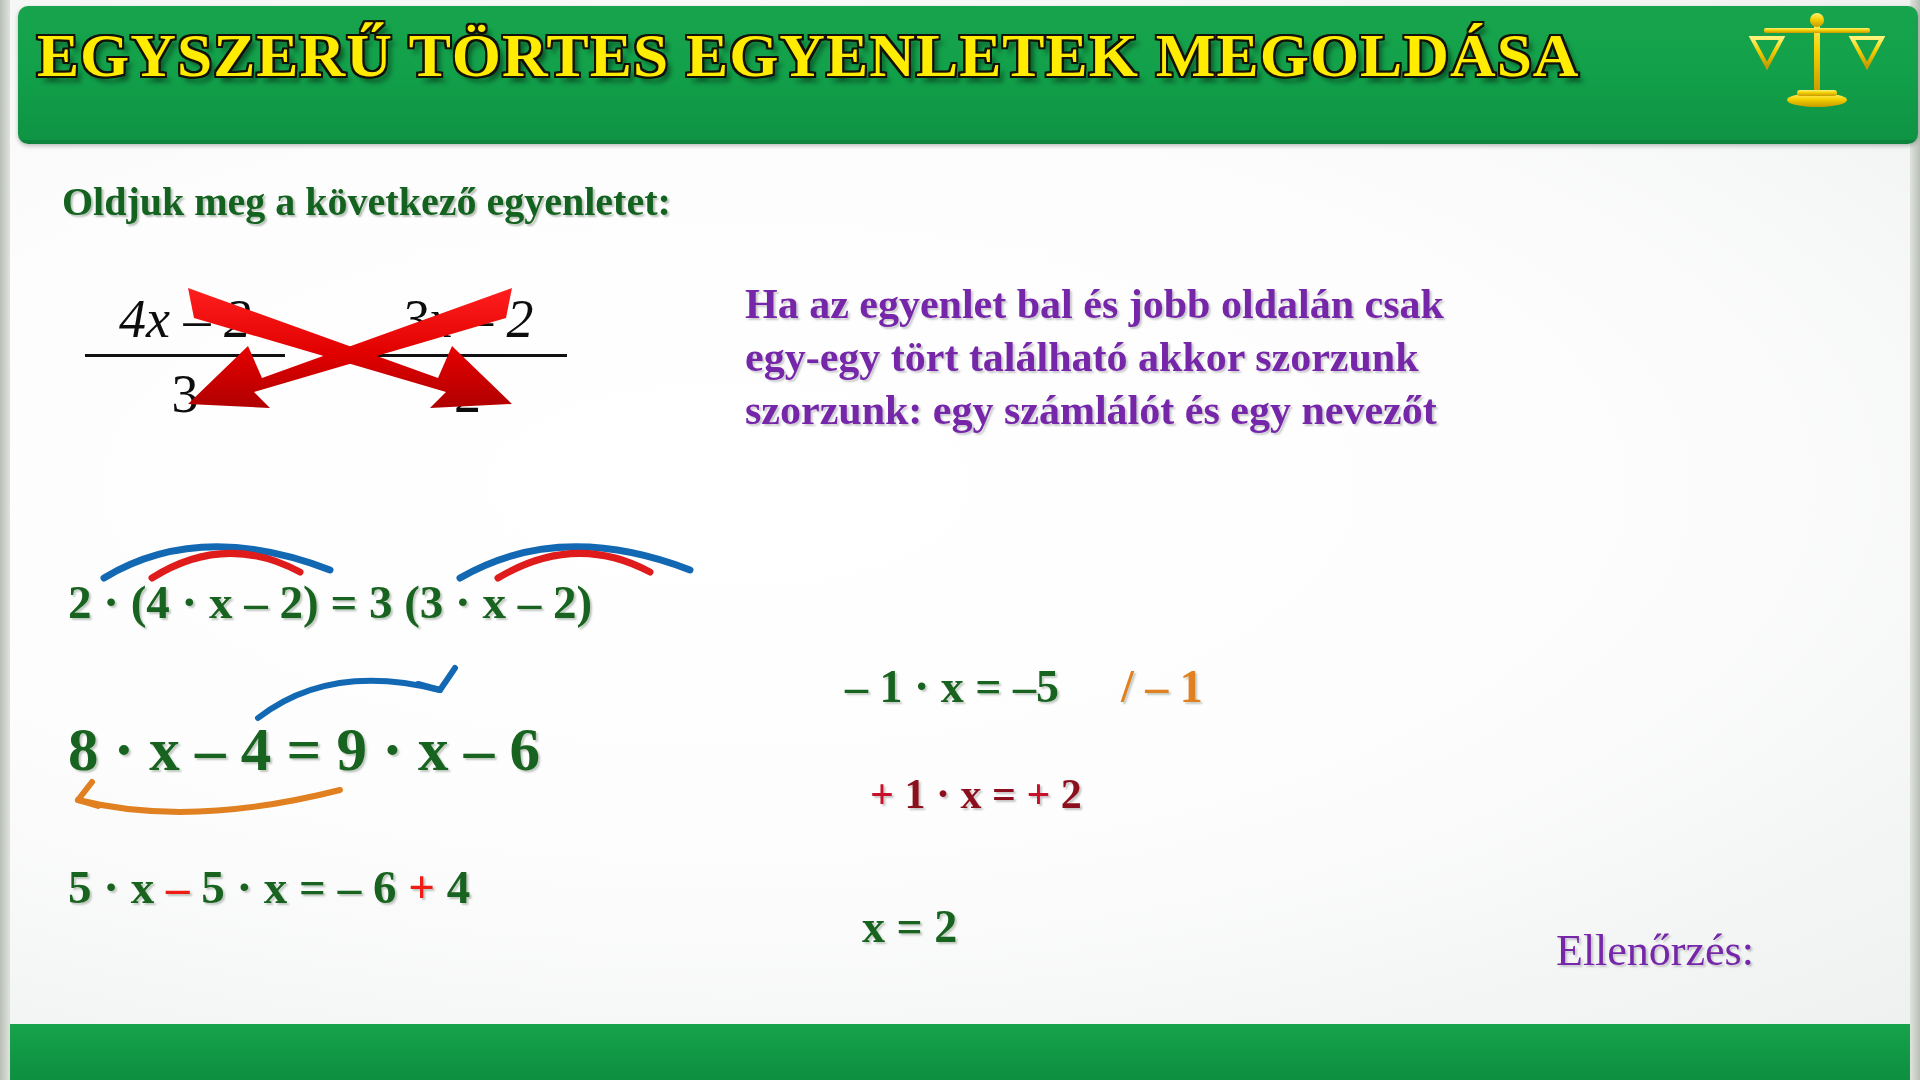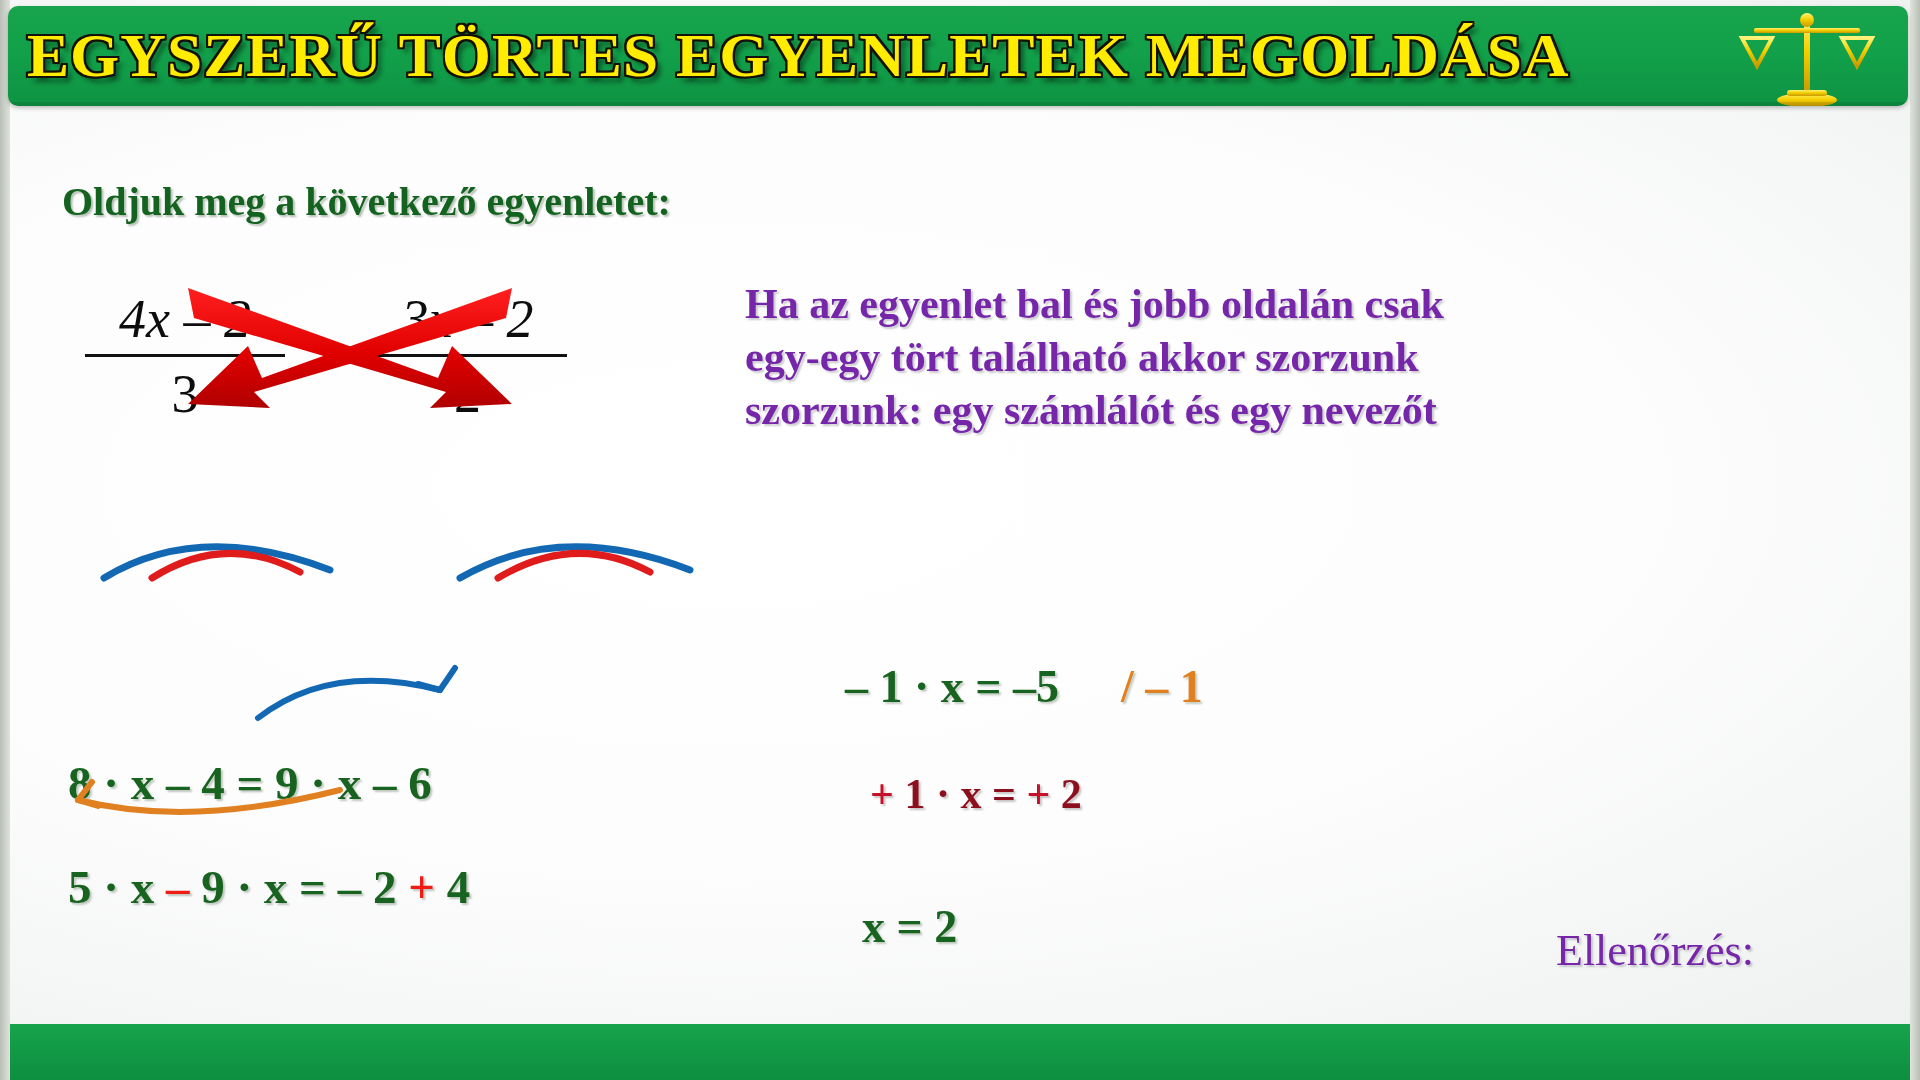--- a/index.html
+++ b/index.html
@@ -21,21 +21,21 @@
   
   .frame-left,.frame-right{
     position:absolute;top:0;bottom:0;width:10px;
     background:linear-gradient(90deg,#b9bfb6,#dfe3dc);
   }
   .frame-left{left:0;}
   .frame-right{right:0;background:linear-gradient(270deg,#b9bfb6,#dfe3dc);}
 
   
   .header{
-    position:absolute;left:8px;top:6px;width:1900px;height:100px;
+    position:absolute;left:18px;top:6px;width:1900px;height:138px;
     background:linear-gradient(180deg,#17a44c 0%,#12a04a 48%,#0e9343 100%);
     border-radius:10px 10px 10px 10px;
     box-shadow:0 2px 4px rgba(0,0,0,.25);
     overflow:hidden;
   }
   .header::after{
     content:"";position:absolute;left:0;right:0;bottom:0;height:4px;
     background:rgba(0,0,0,.10);
   }
   .header-title{
@@ -102,21 +102,21 @@
 
   
   .eq-green{
     position:absolute;
     font-family:"Liberation Serif", serif;
     font-weight:bold;color:#17631f;
     text-shadow:2px 2px 2px rgba(140,155,140,.55);
     white-space:nowrap;
   }
   #eq-distribute{left:68px;top:575px;font-size:47px;}
-  #eq-expanded{left:68px;top:756px;font-size:47px;}
+  #eq-expanded{left:68px;top:715px;font-size:61px;}
   #eq-collect{left:68px;top:860px;font-size:47px;}
 
   .red-op{color:#ee1c12;}
 
   
   #eq-reduce{
     position:absolute;left:845px;top:660px;font-size:46px;
     font-family:"Liberation Serif", serif;font-weight:bold;color:#17631f;
     text-shadow:2px 2px 2px rgba(140,155,140,.5);white-space:nowrap;
   }
@@ -203,24 +203,25 @@
 
     <path d="M332 6 L82 96 L68 64 L8 122 L90 126 L74 110 L326 36 Z" fill="url(#redg)"></path>
   </svg>
 
   <div class="rule-box">
     <div>Ha az egyenlet bal és jobb oldalán csak</div>
     <div>egy-egy tört található akkor szorzunk</div>
     <div>szorzunk: egy számlálót és egy nevezőt</div>
   </div>
 
+  <div class="eq-green" id="eq-distribute">2 · (4 · x – 2) = 3 (3 · x – 2)</div>
   <div class="eq-green" id="eq-expanded">8 · x – 4 = 9 · x – 6</div>
 
   <div class="eq-green" id="eq-collect">
-    <span>5 · x </span><span class="red-op">– </span><span>9 · x  =  – 2 </span><span class="red-op">+ </span><span>4</span>
+    <span>5 · x </span><span class="red-op">– </span><span>5 · x  =  – 6 </span><span class="red-op">+ </span><span>4</span>
   </div>
 
   <div id="eq-reduce">
     <span>– 1 · x  =  –5</span><span class="divider">/ – 1</span>
   </div>
 
   <div id="eq-sign-flip">
     <span class="plus">+ </span><span>1 · x  = </span><span class="plus"> + </span><span>2</span>
   </div>
 

